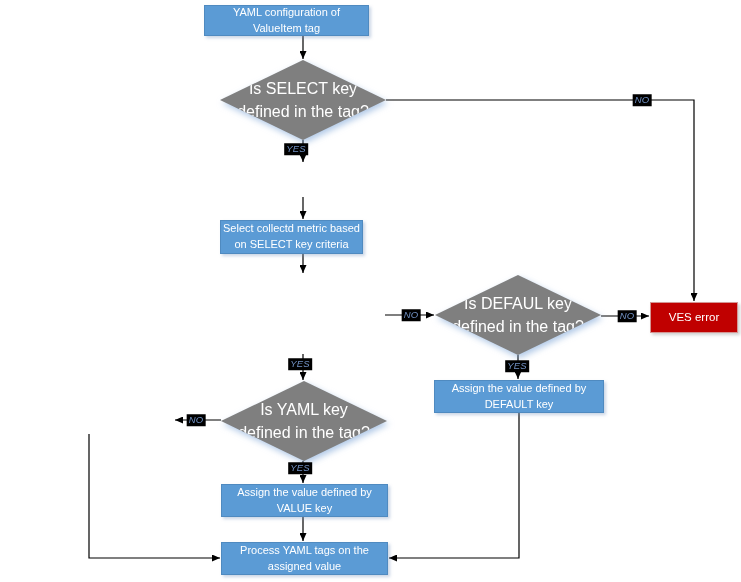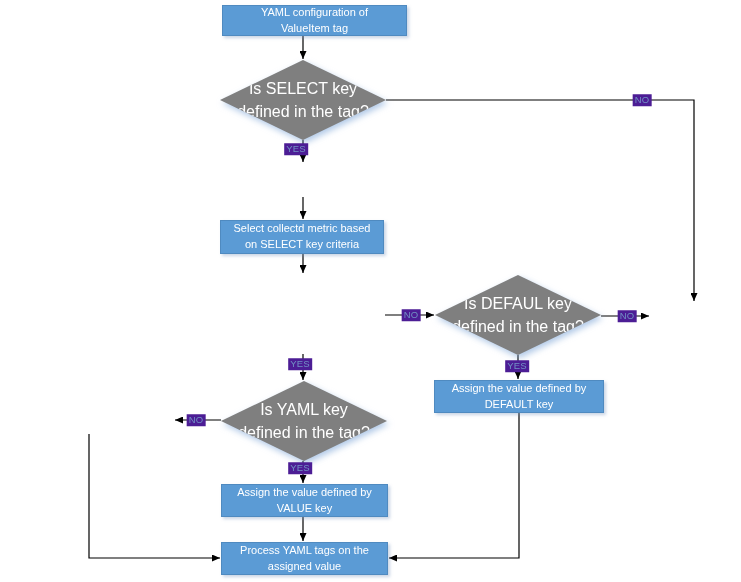--- a/index.html
+++ b/index.html
@@ -73,23 +73,24 @@
     line-height: 1.45;
   }
   .node-text { white-space: pre-line; }
   .edge-label {
     position: absolute;
     z-index: 3;
     transform: translate(-50%, -50%);
     font-size: 9.5px;
     line-height: 1;
     color: var(--label-text, #7191c4);
-    background: #4c1d95;
+    background: #000000;
     padding: 1px 2px;
     letter-spacing: 0.2px;
+    font-style: italic;
   }
 </style>
 </head>
 <body>
 
 <div class="canvas">
 
   <svg class="connector-layer" width="741" height="582" viewBox="0 0 741 582" xmlns="http://www.w3.org/2000/svg">
     <defs>
       <marker id="arrow" markerWidth="8" markerHeight="7" refX="8" refY="3.5" orient="auto" markerUnits="userSpaceOnUse">
@@ -105,47 +106,50 @@
     <path class="connector" d="M601,316 L649,316" marker-end="url(#arrow)"></path>
     <path class="connector" d="M518,355 L518,379" marker-end="url(#arrow)"></path>
     <path class="connector" d="M303,354 L303,380" marker-end="url(#arrow)"></path>
     <path class="connector" d="M221,420 L175,420" marker-end="url(#arrow)"></path>
     <path class="connector" d="M303,461 L303,483" marker-end="url(#arrow)"></path>
     <path class="connector" d="M303,517 L303,541" marker-end="url(#arrow)"></path>
     <path class="connector" d="M89,434 L89,558 L220,558" marker-end="url(#arrow)"></path>
     <path class="connector" d="M519,413 L519,558 L389,558" marker-end="url(#arrow)"></path>
   </svg>
 
-  <div class="node process" style="left:222px; top:5px; width:185px; height:31px;">
+  <div class="node process" style="left:204px; top:5px; width:165px; height:31px;">
     <span class="node-text">YAML configuration of
 ValueItem tag</span>
   </div>
 
 
-  <div class="node process" style="left:220px; top:220px; width:164px; height:34px;">
+  <div class="node process" style="left:220px; top:220px; width:143px; height:34px;">
     <span class="node-text">Select collectd metric based
 on SELECT key criteria</span>
   </div>
 
   <div class="node process" style="left:434px; top:380px; width:170px; height:33px;">
     <span class="node-text">Assign the value defined by
 DEFAULT key</span>
   </div>
 
 
   <div class="node process" style="left:221px; top:484px; width:167px; height:33px;">
     <span class="node-text">Assign the value defined by
 VALUE key</span>
   </div>
 
   <div class="node process" style="left:221px; top:542px; width:167px; height:33px;">
     <span class="node-text">Process YAML tags on the
 assigned value</span>
   </div>
 
+  <div class="node error" style="left:650px; top:302px; width:88px; height:31px;">
+    <span class="node-text">VES error</span>
+  </div>
 
   <div class="decision-wrap" style="left:220px; top:60px;">
     <div class="decision">
       <span class="node-text">Is SELECT key
 defined in the tag?</span>
     </div>
   </div>
 
 
   <div class="decision-wrap" style="left:435px; top:275px;">

